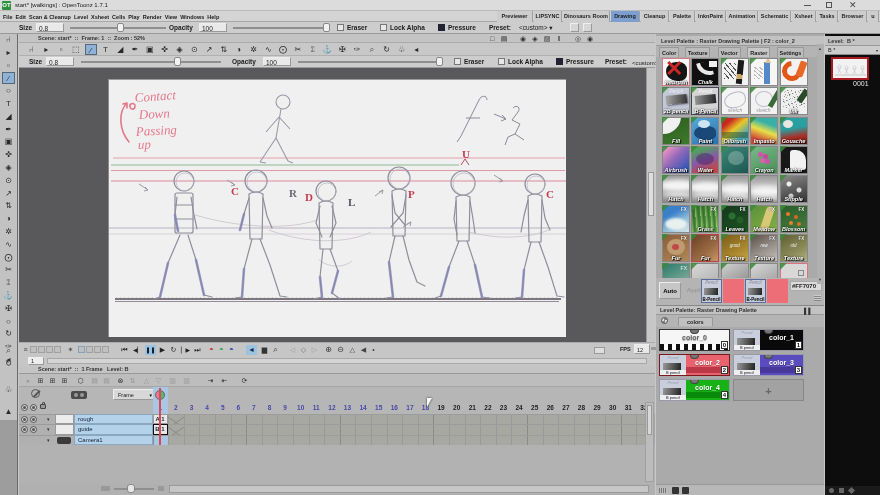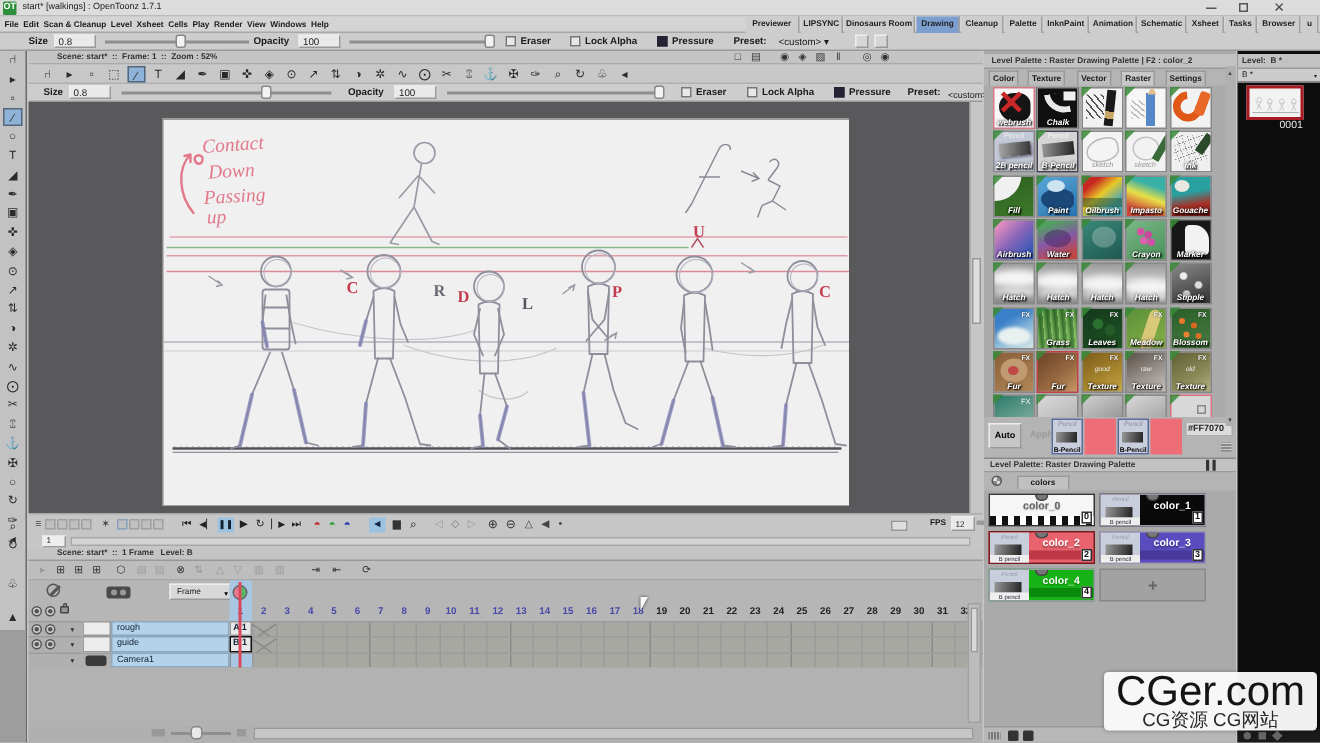--- a/index.html
+++ b/index.html
@@ -808,18 +808,14 @@
         </svg>
   </div>
   <div class="abs" style="left:28px;top:46px;color:#e8e8e8;font-size:7px">0001</div>
   <div class="abs" style="left:0;top:452px;width:55px;height:9px;background:#1a1a1a">
     <div class="abs" style="left:4px;top:2px;width:5px;height:5px;background:#666;border-radius:50%"></div>
     <div class="abs" style="left:14px;top:2px;width:5px;height:5px;background:#666"></div>
     <div class="abs" style="left:24px;top:2px;width:5px;height:5px;background:#666;transform:rotate(45deg)"></div>
   </div>
 </div>
 
-<div class="abs" style="left:736px;top:448px;width:142px;height:39px;background:rgba(250,250,250,.96);border-radius:3px;box-shadow:0 0 3px rgba(0,0,0,.3)">
-  <div class="abs" style="left:0;top:-3px;width:142px;text-align:center;font-size:28px;color:#141414;font-family:'Liberation Sans',sans-serif">CGer.com</div>
-  <div class="abs" style="left:0;top:24px;width:142px;text-align:center;font-size:12.5px;color:#2a2a2a">CG资源 CG网站</div>
-</div>
 
 </div>
 
 </body></html>

